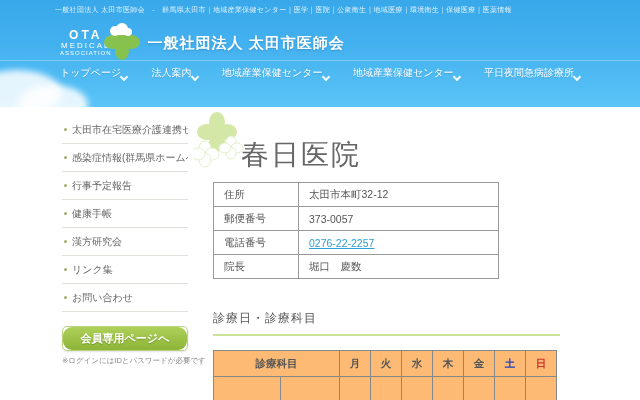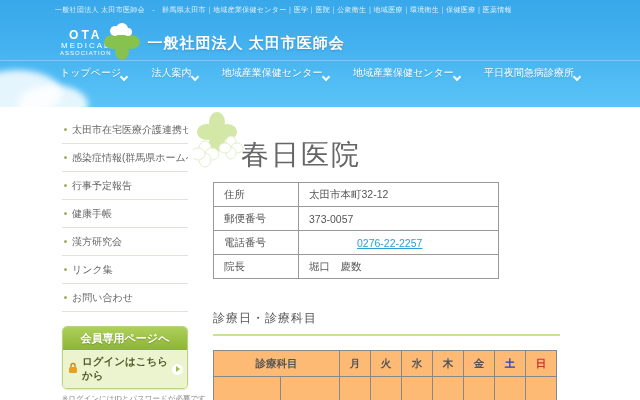--- a/index.html
+++ b/index.html
@@ -36,40 +36,40 @@
   
   .sidebar { position:absolute; top:116px; left:62px; width:126px; }
   .side-link { display:flex; align-items:center; height:28px; border-bottom:1px solid #e2e2dc;
                font-size:10px; color:#666; cursor:pointer; white-space:nowrap; overflow:hidden; }
   .side-link .dot { width:3px; height:3px; background:#a8ab67; border-radius:50%;
                     margin:0 5px 0 2px; flex:0 0 auto; }
   .member-box { margin-top:14px; border-radius:5px; overflow:hidden; border:1px solid #b9d27e;
                 box-shadow:0 1px 2px rgba(0,0,0,.12); }
   .member-head { background:linear-gradient(180deg,#aed05a,#8cb436); color:#fff; font-size:11px;
                  font-weight:bold; text-align:center; padding:4px 0; cursor:pointer;
-                 text-shadow:0 1px 1px rgba(60,90,0,.35); }
+                 text-shadow:0 1px 1px rgba(60,90,0,.35);border-radius:9px; }
   .member-body { background:#ebf4cf; display:flex; align-items:center; padding:5px 4px; cursor:pointer; }
   .member-body .login-lbl { font-size:10.5px; font-weight:bold; color:#4f5c2a; margin-left:3px; }
   .arrow-circle { width:11px; height:11px; background:#fff; border-radius:50%; margin-left:4px;
                   display:flex; align-items:center; justify-content:center; flex:0 0 auto; }
   .arrow-circle:after { content:""; width:0; height:0; border-left:4px solid #9cc04a;
                         border-top:3px solid transparent; border-bottom:3px solid transparent; margin-left:1px; }
   .member-note { font-size:7.5px; color:#888; margin-top:5px; white-space:nowrap; }
 
   
   .main { position:absolute; top:112px; left:213px; width:347px; }
   .title-clover { position:absolute; top:0; left:-20px; }
   .clinic-title { position:absolute; top:24px; left:28px; font-size:28px; color:#666;
                   letter-spacing:2px; font-weight:normal; }
   table { border-collapse:collapse; table-layout:fixed; }
   .info-table { position:absolute; top:70px; left:0; width:286px; }
   .info-table td { border:1px solid #999; height:24px; font-size:10.5px; color:#555;
                    padding:0 0 0 10px; background:#fff; }
   .info-table td.lbl { width:85px; }
-  a.tel-link { color:#2d9fd8; text-decoration:underline; cursor:pointer;margin-left:48px; }
+  a.tel-link { color:#2d9fd8; text-decoration:underline; cursor:pointer; }
   .sched-head { position:absolute; top:198px; left:0; font-size:12px; color:#555; letter-spacing:1px; }
   .green-line { position:absolute; top:222px; left:0; width:347px; height:2px; background:#c9e394; }
   .sched-table { position:absolute; top:238px; left:0; width:344px; }
   .sched-table th, .sched-table td { border:1px solid #888; font-size:10.5px; color:#555;
                    font-weight:bold; text-align:center; background:#fdba74; }
   .sched-table thead th { height:26px; }
   .sched-table tbody td { height:60px; }
   .sched-table .sat { color:#2244bb; }
   .sched-table .sun { color:#cc3333; }
 </style>
@@ -158,30 +158,20 @@
     <span class="dot"></span>
     <span>リンク集</span>
   </div>
   <div class="side-link">
     <span class="dot"></span>
     <span>お問い合わせ</span>
   </div>
 
   <div class="member-box">
     <div class="member-head">会員専用ページへ</div>
-    <div class="member-body">
-      <span>
-        <svg width="12" height="12" viewBox="0 0 12 12">
-          <rect x="2" y="5" width="8" height="6" rx="1.5" fill="#e8a020"></rect>
-          <path d="M4 5 V3.5 a2 2 0 0 1 4 0 V5" fill="none" stroke="#c8861a" stroke-width="1.4"></path>
-        </svg>
-      </span>
-      <span class="login-lbl">ログインはこちらから</span>
-      <span class="arrow-circle"></span>
-    </div>
   </div>
   <div class="member-note">※ログインにはIDとパスワードが必要です</div>
 </div>
 
 <div class="main">
   <span class="title-clover">
     <svg width="52" height="58" viewBox="0 0 52 58">
       <g fill="#d3e7a6">
         <ellipse cx="24" cy="10" rx="8" ry="10"></ellipse>
         <ellipse cx="34" cy="20" rx="10" ry="8"></ellipse>

